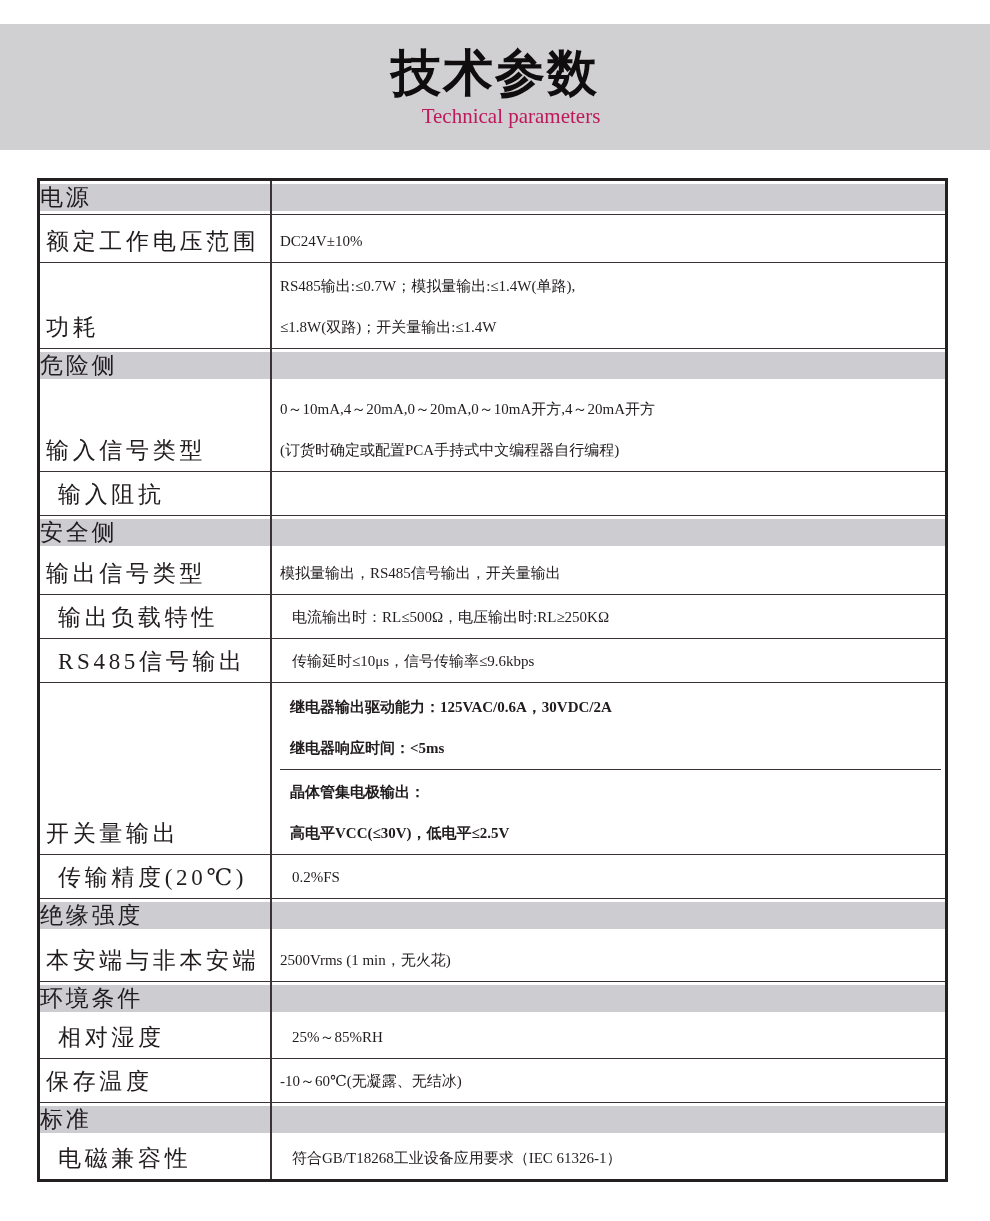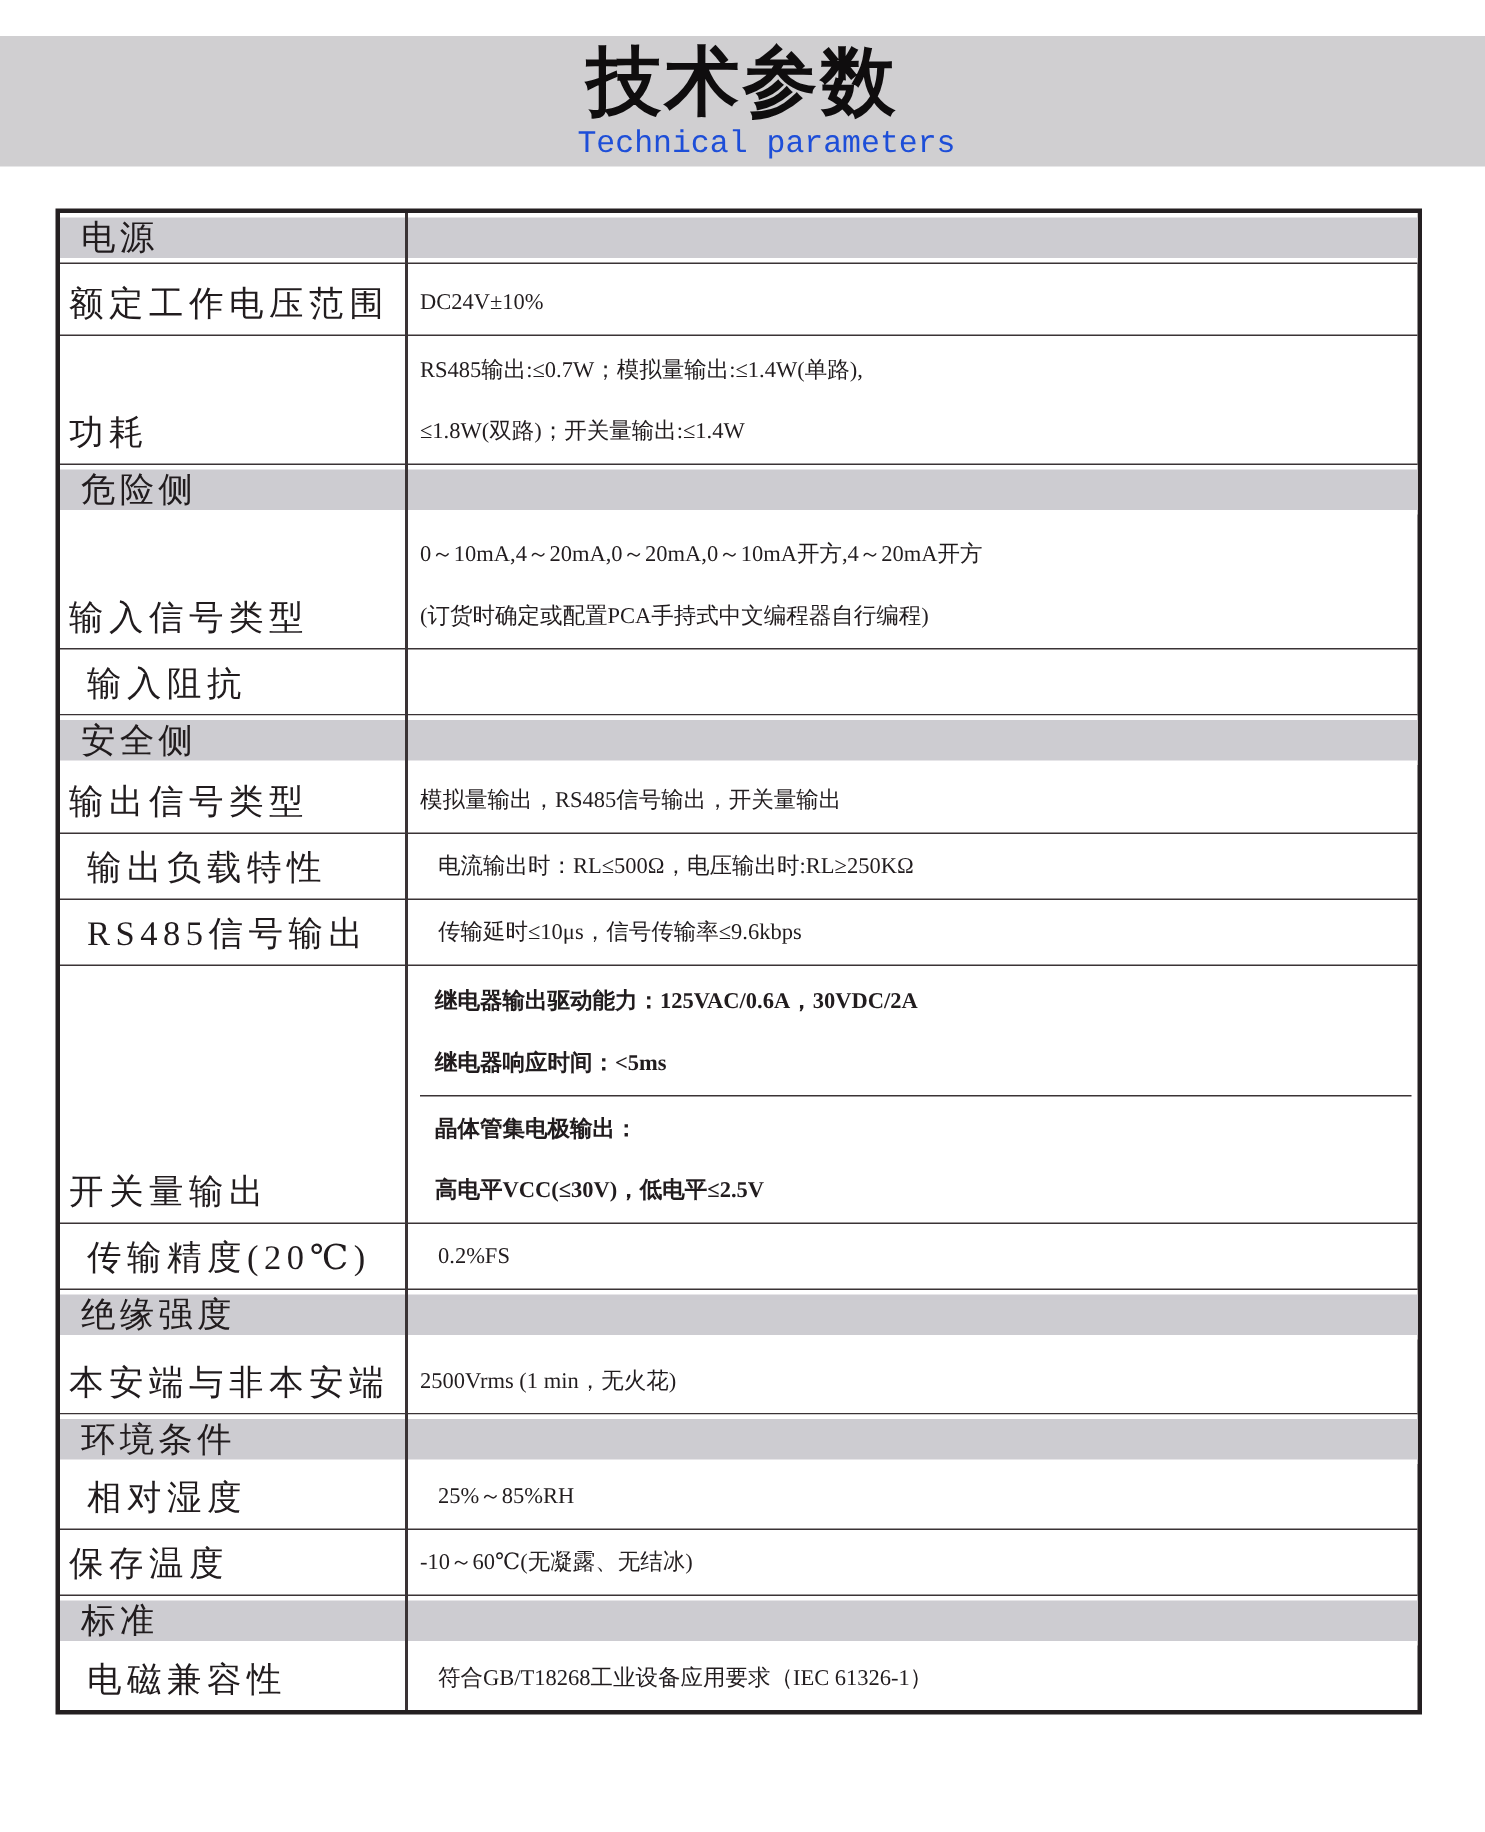--- a/index.html
+++ b/index.html
@@ -13,32 +13,32 @@
   html,body{width:990px;background:#ffffff;}
   body{
     height:1221px;
     font-family:"Liberation Serif","DejaVu Serif",serif;
     color:var(--text);
     overflow:hidden;
   }
   
   .title-band{
     margin-top:24px;
-    width:990px;height:87px;
+    width:990px;height:126px;
     background:var(--title-band);
     display:flex;flex-direction:column;align-items:center;justify-content:center;
   }
   .title-band h1{
     font-family:"Liberation Sans","DejaVu Sans",sans-serif;
     font-weight:700;font-size:50px;line-height:56px;
     color:#0f0d0e;letter-spacing:2px;
   }
   .title-band .subtitle{
-    font-family:Liberation Mono, monospace;
-    font-size:21px;line-height:26px;color:#1d4ed8;margin-top:2px;margin-left:32px;
+    font-family:Liberation Serif, serif;
+    font-size:21px;line-height:26px;color:#be185d;margin-top:2px;margin-left:32px;
   }
   
   .spec-table{
     position:relative;
     margin:28px 0 0 37px;
     width:911px;
     border:3px solid var(--outer-border);
     background:#ffffff;
   }
   .v-divider{
@@ -57,21 +57,21 @@
   }
   .cell.value{flex:1;padding:2px 4px 0 10px;}
   .line{white-space:nowrap;}
   
   .row.section{display:block;padding:3px 0;background:#ffffff;}
   .row.section.bordered{border-bottom:1.5px solid var(--border);}
   .section-band{
     background:var(--section-band);
     height:27px;line-height:27px;
     font-size:23px;letter-spacing:0.12em;
-    padding-left:14px;
+    padding-left:0;
   }
   
   .h42{min-height:42px;padding-left:12px;}
   .h44{min-height:44px;}
   .h46{min-height:46px;}
   .h48{min-height:48px;}
   .h50{min-height:50px;}
   .h86{min-height:86px;}
   .h90{min-height:90px;}
   

